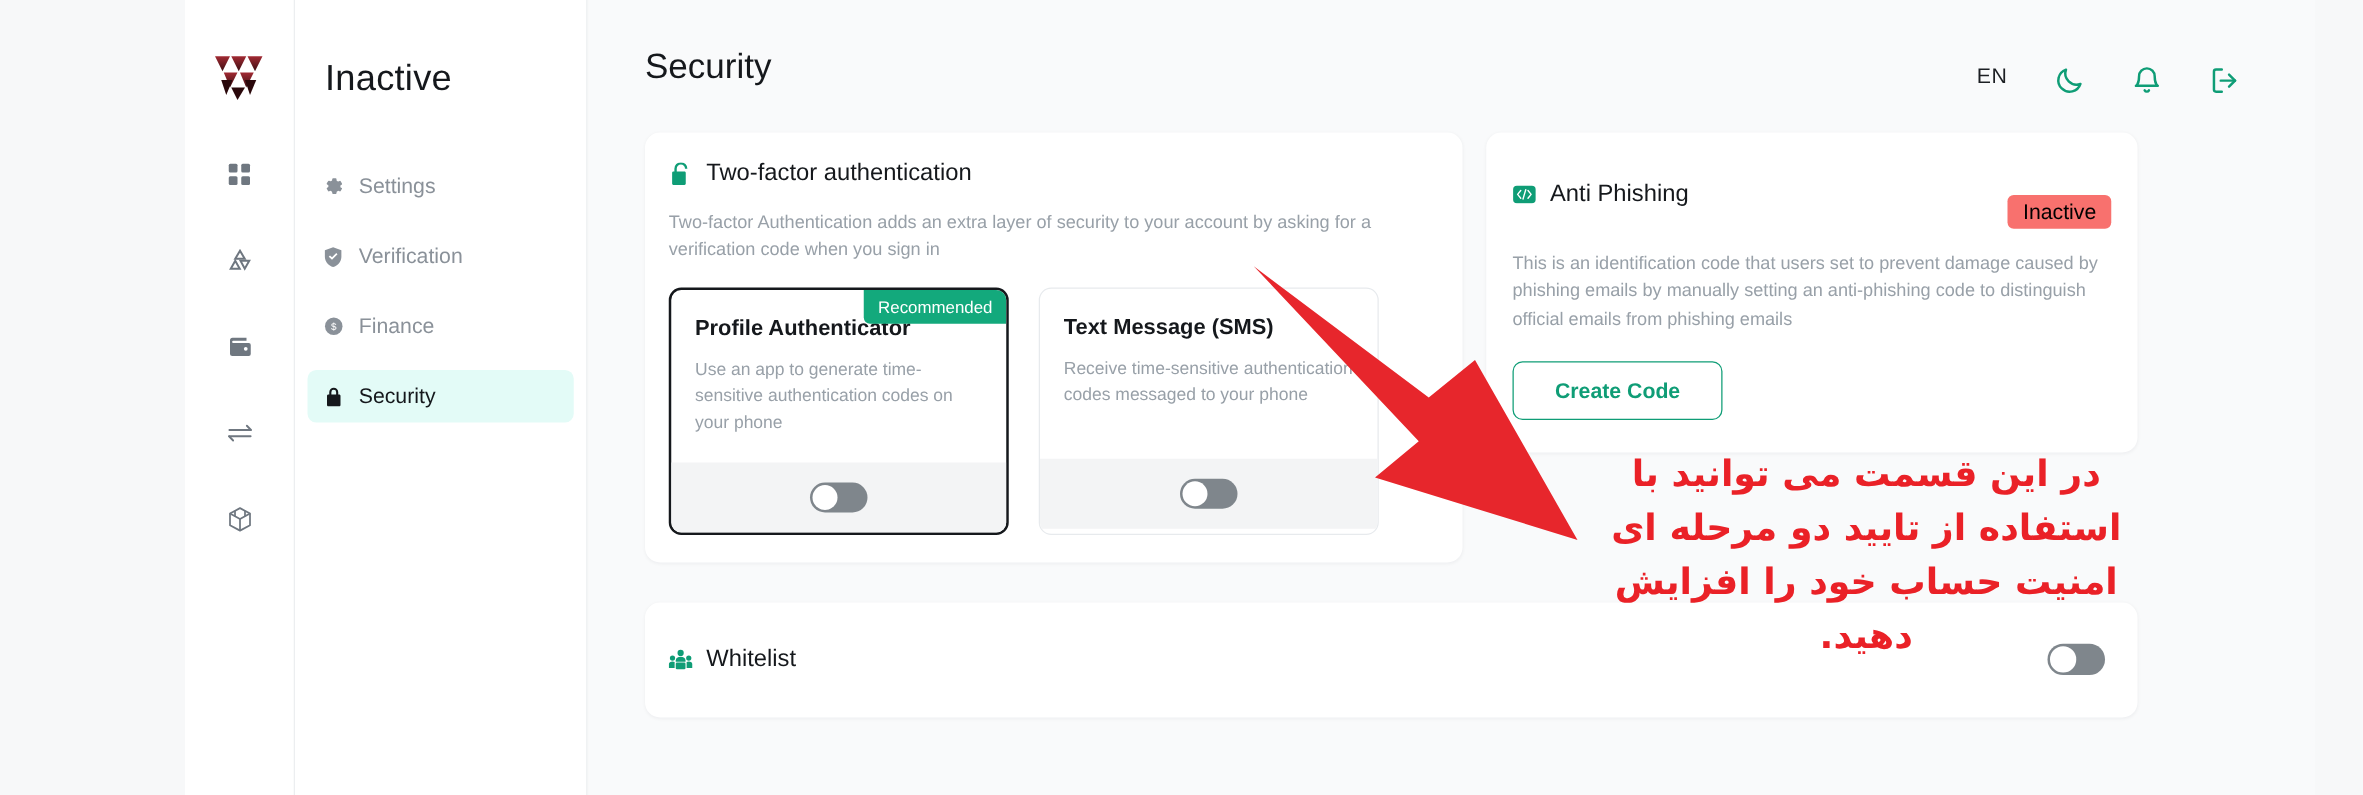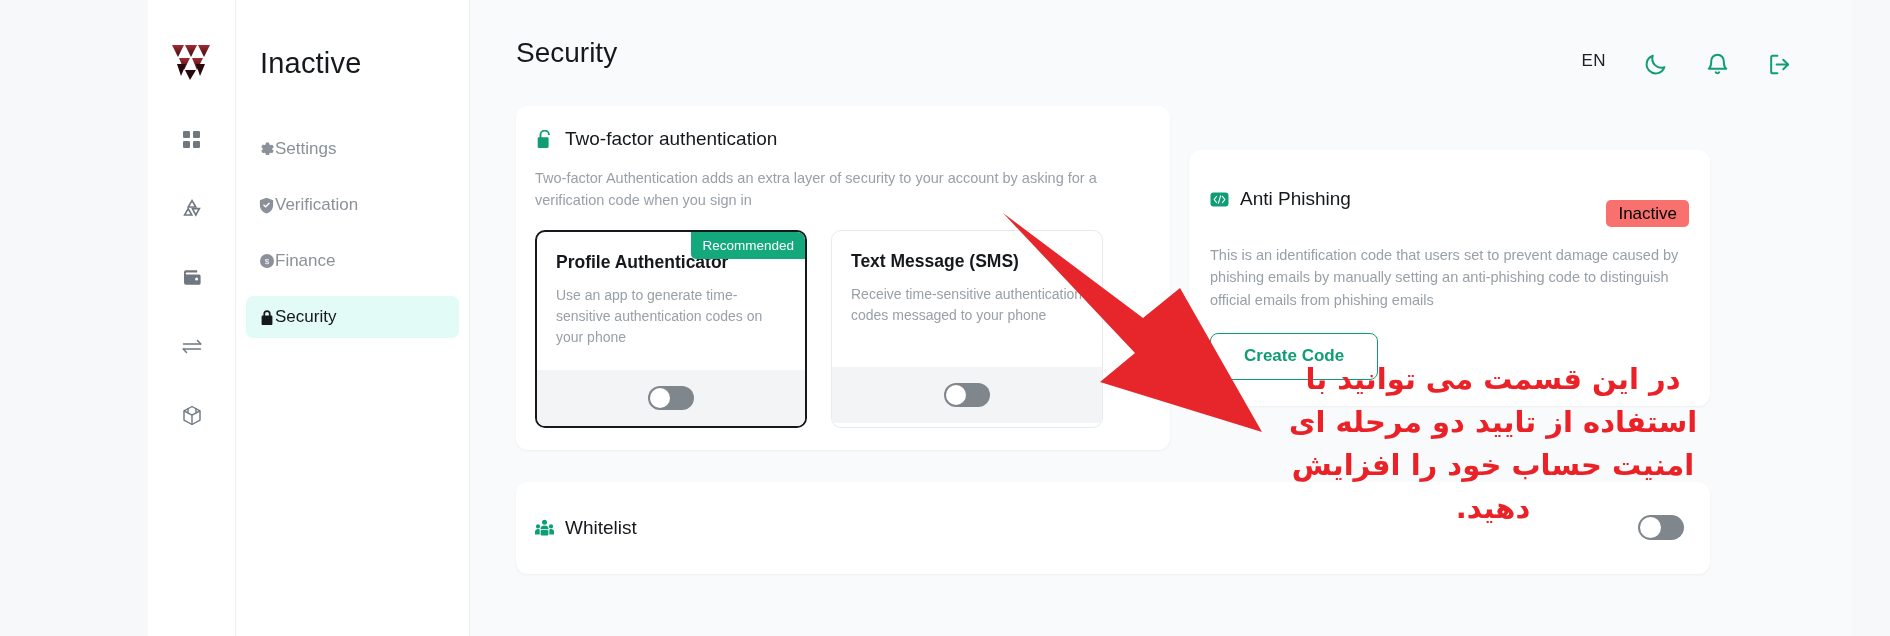--- a/index.html
+++ b/index.html
@@ -85,20 +85,21 @@
   .sidebar-nav {
     margin-top: 48px;
     padding: 0 10px;
     display: flex;
     flex-direction: column;
     gap: 14px;
   }
   .nav-item {
     display: flex;
     align-items: center;
+    gap: 12px;
     height: 42px;
     padding: 0 12px;
     border-radius: 7px;
     cursor: pointer;
     color: #8a9199;
     font-size: 17px;
   }
   .nav-item .nav-ico {
     width: 17px; height: 17px;
     display: flex; align-items: center; justify-content: center;
@@ -150,21 +151,21 @@
     cursor: pointer;
     display: flex; align-items: center; justify-content: center;
   }
   .top-ico svg { display:block; }
 
   
   .cards {
     display: flex;
     gap: 19px;
     padding: 0 45px;
-    align-items: center;
+    align-items: flex-start;
   }
   .card {
     background: #ffffff;
     border-radius: 12px;
     box-shadow: 0 1px 3px rgba(16,24,40,0.05);
   }
   .card-2fa {
     width: 654px;
     padding: 22px 19px 22px 19px;
   }

